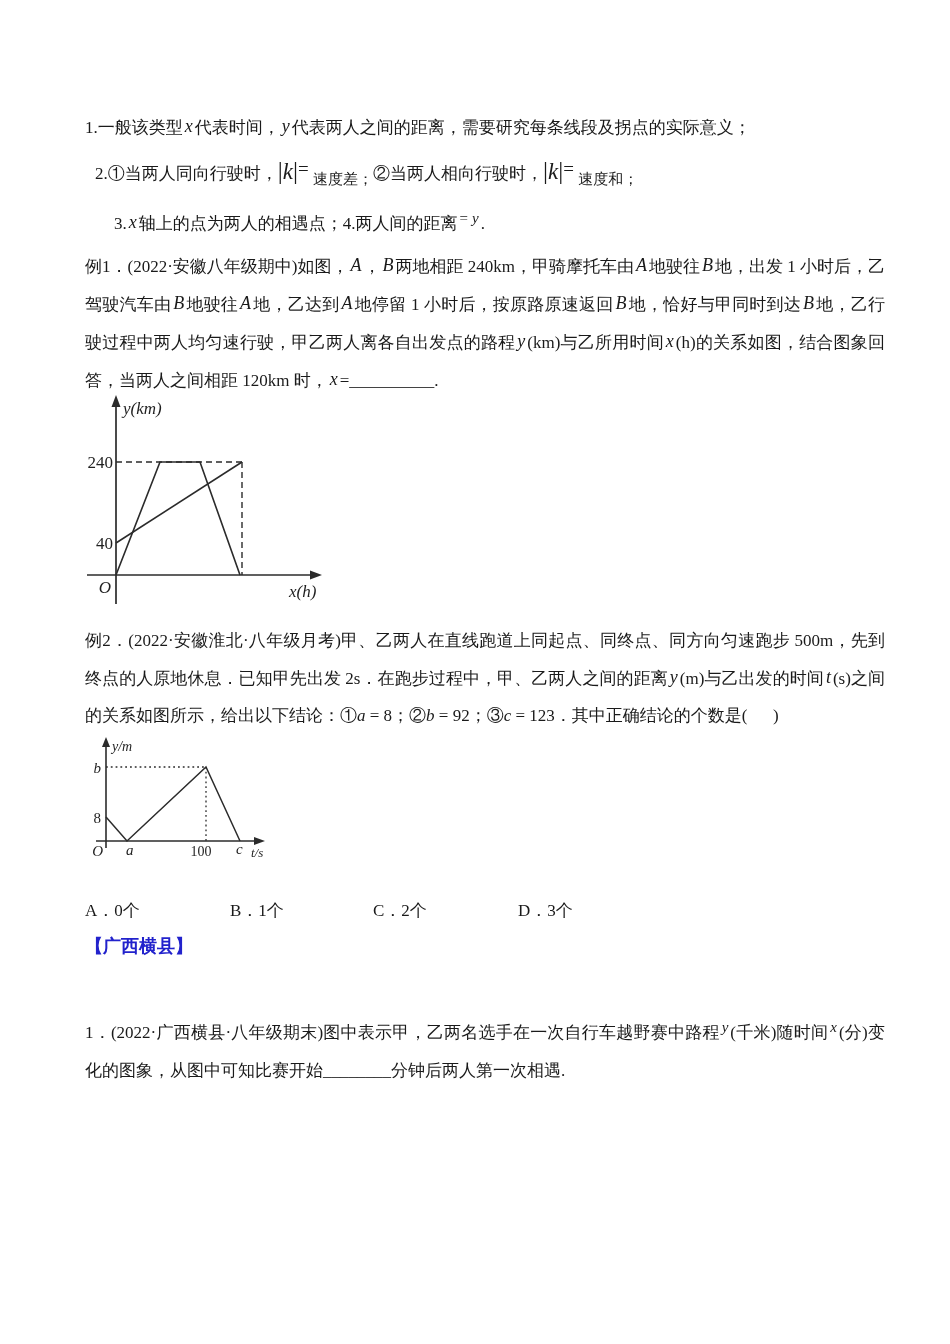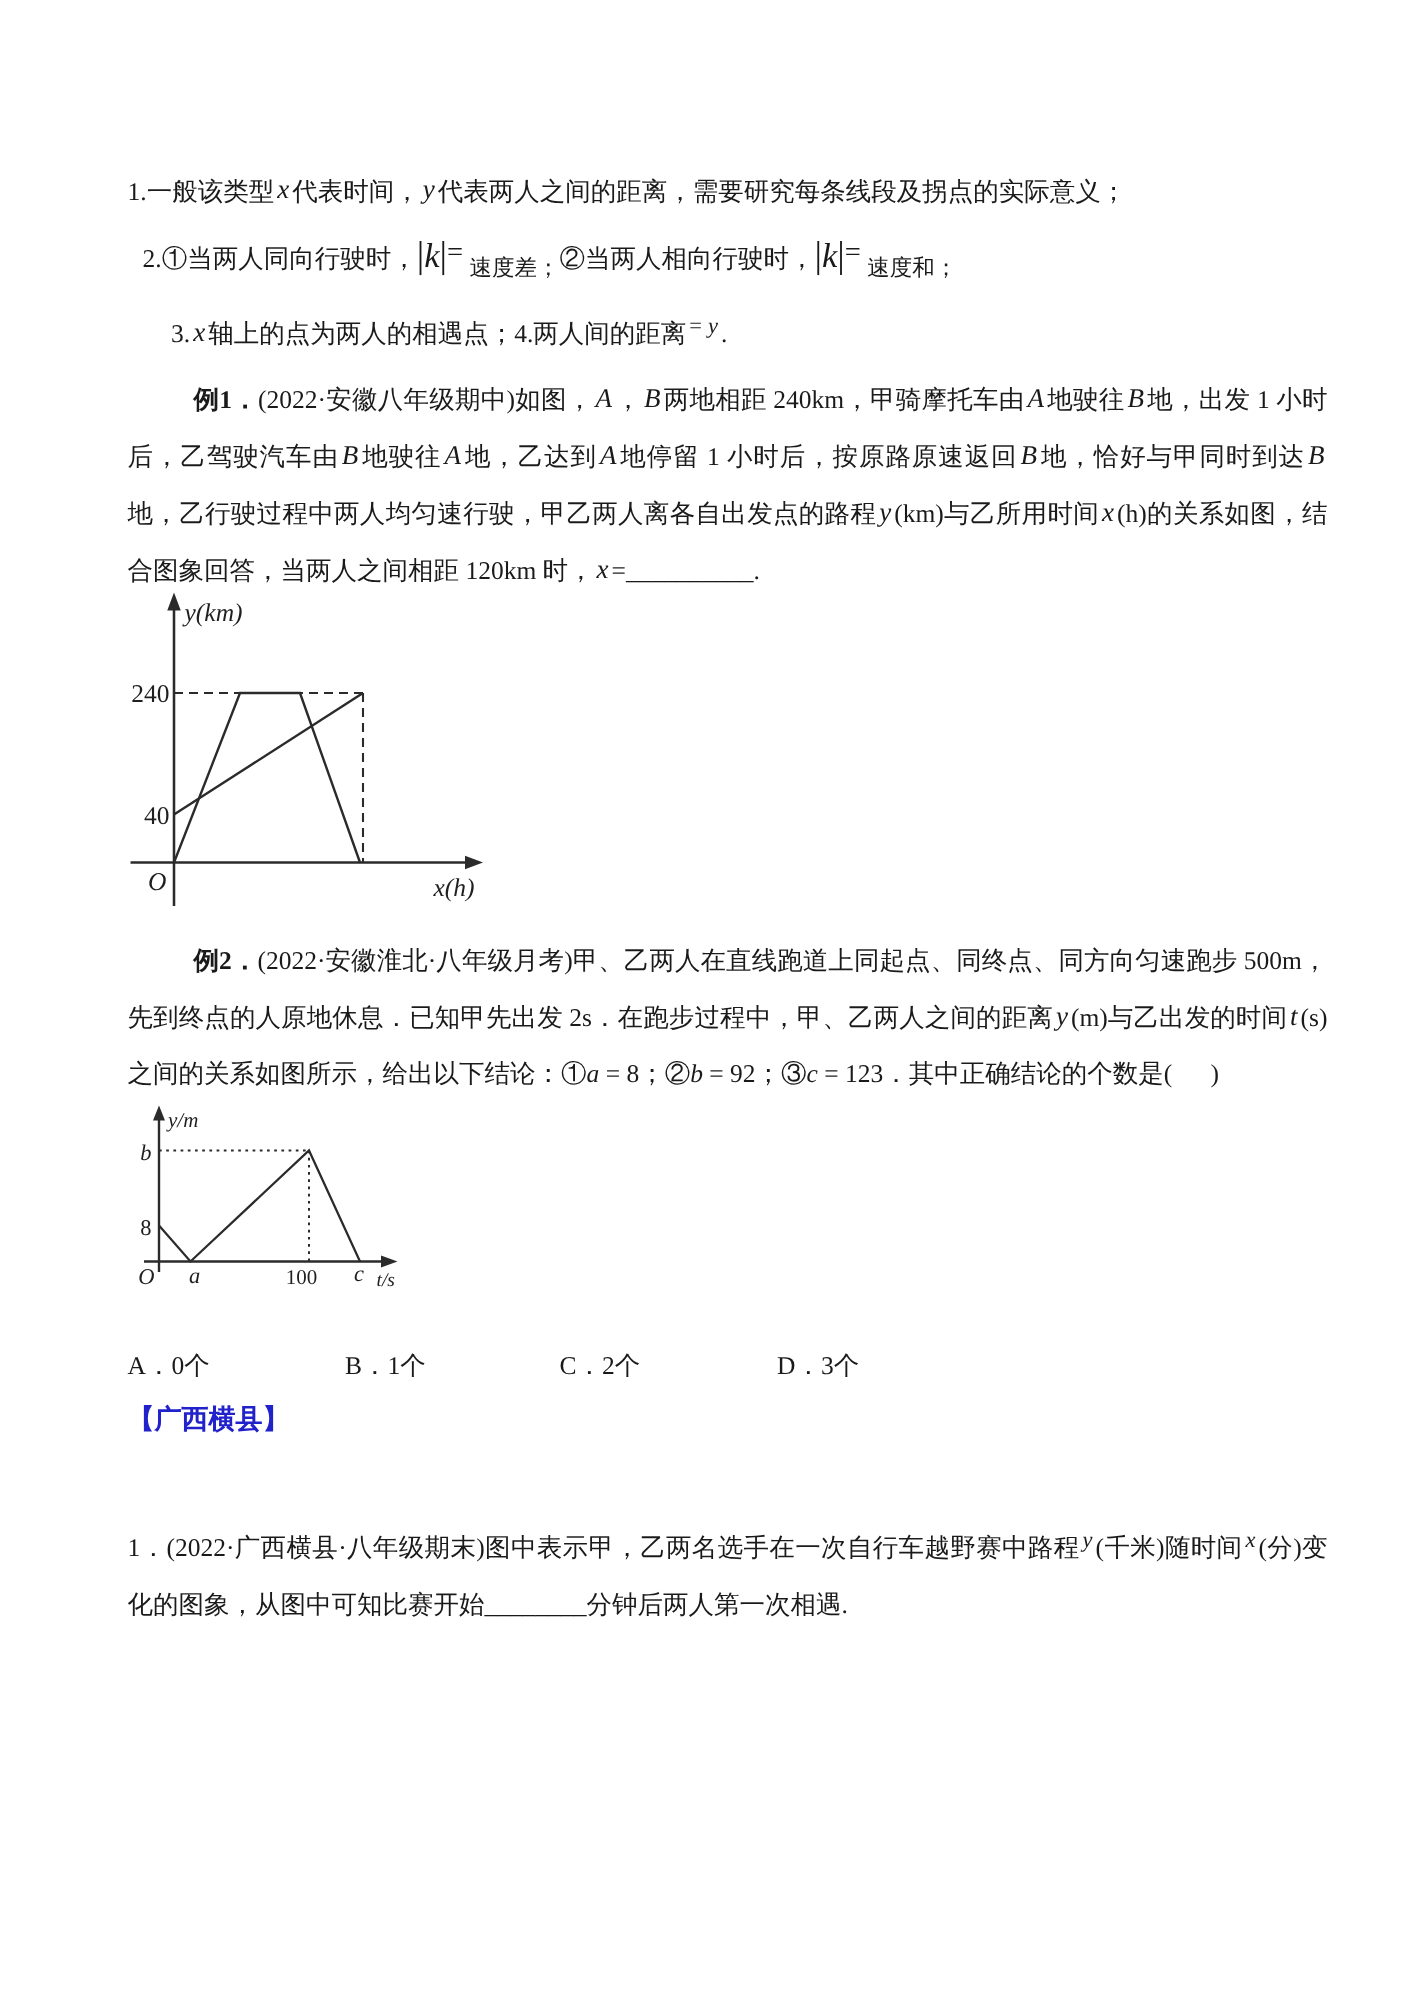--- a/index.html
+++ b/index.html
@@ -11,21 +11,21 @@
   .abs{position:absolute;}
   .para{width:800px;line-height:37px;text-align:justify;}
   .mvar{font-family:"Liberation Serif",serif;font-style:italic;font-size:18px;margin:0 2px;vertical-align:1px;}
   .msup{font-family:"Liberation Serif",serif;font-style:italic;font-size:15px;vertical-align:6px;margin:0 2px;}
   .kbar{font-family:"Liberation Serif",serif;font-size:25px;line-height:1;}
   .kvar{font-family:"Liberation Serif",serif;font-style:italic;font-size:23px;line-height:1;}
   .keq{font-family:"Liberation Serif",serif;font-size:19px;vertical-align:4px;}
   .ksub{font-size:15px;vertical-align:-5px;}
   .meqv{font-family:"Liberation Serif",serif;font-style:italic;font-size:17px;}
   .meqr{font-family:"Liberation Serif",serif;font-size:17px;}
-  .exlabel{font-weight:bold;margin-left:44px;}
+  .exlabel{font-weight:normal;}
   .section-title{font-weight:bold;font-size:18px;}
   .opt{position:absolute;top:0;white-space:nowrap;}
   svg text{font-family:"Liberation Serif","DejaVu Serif",serif;fill:#1f1f1f;}
   svg .it{font-style:italic;}
   svg line,svg polyline{stroke:#2b2b2b;fill:none;}
   svg polygon{fill:#2b2b2b;stroke:none;}
 </style>
 </head>
 <body>
 

